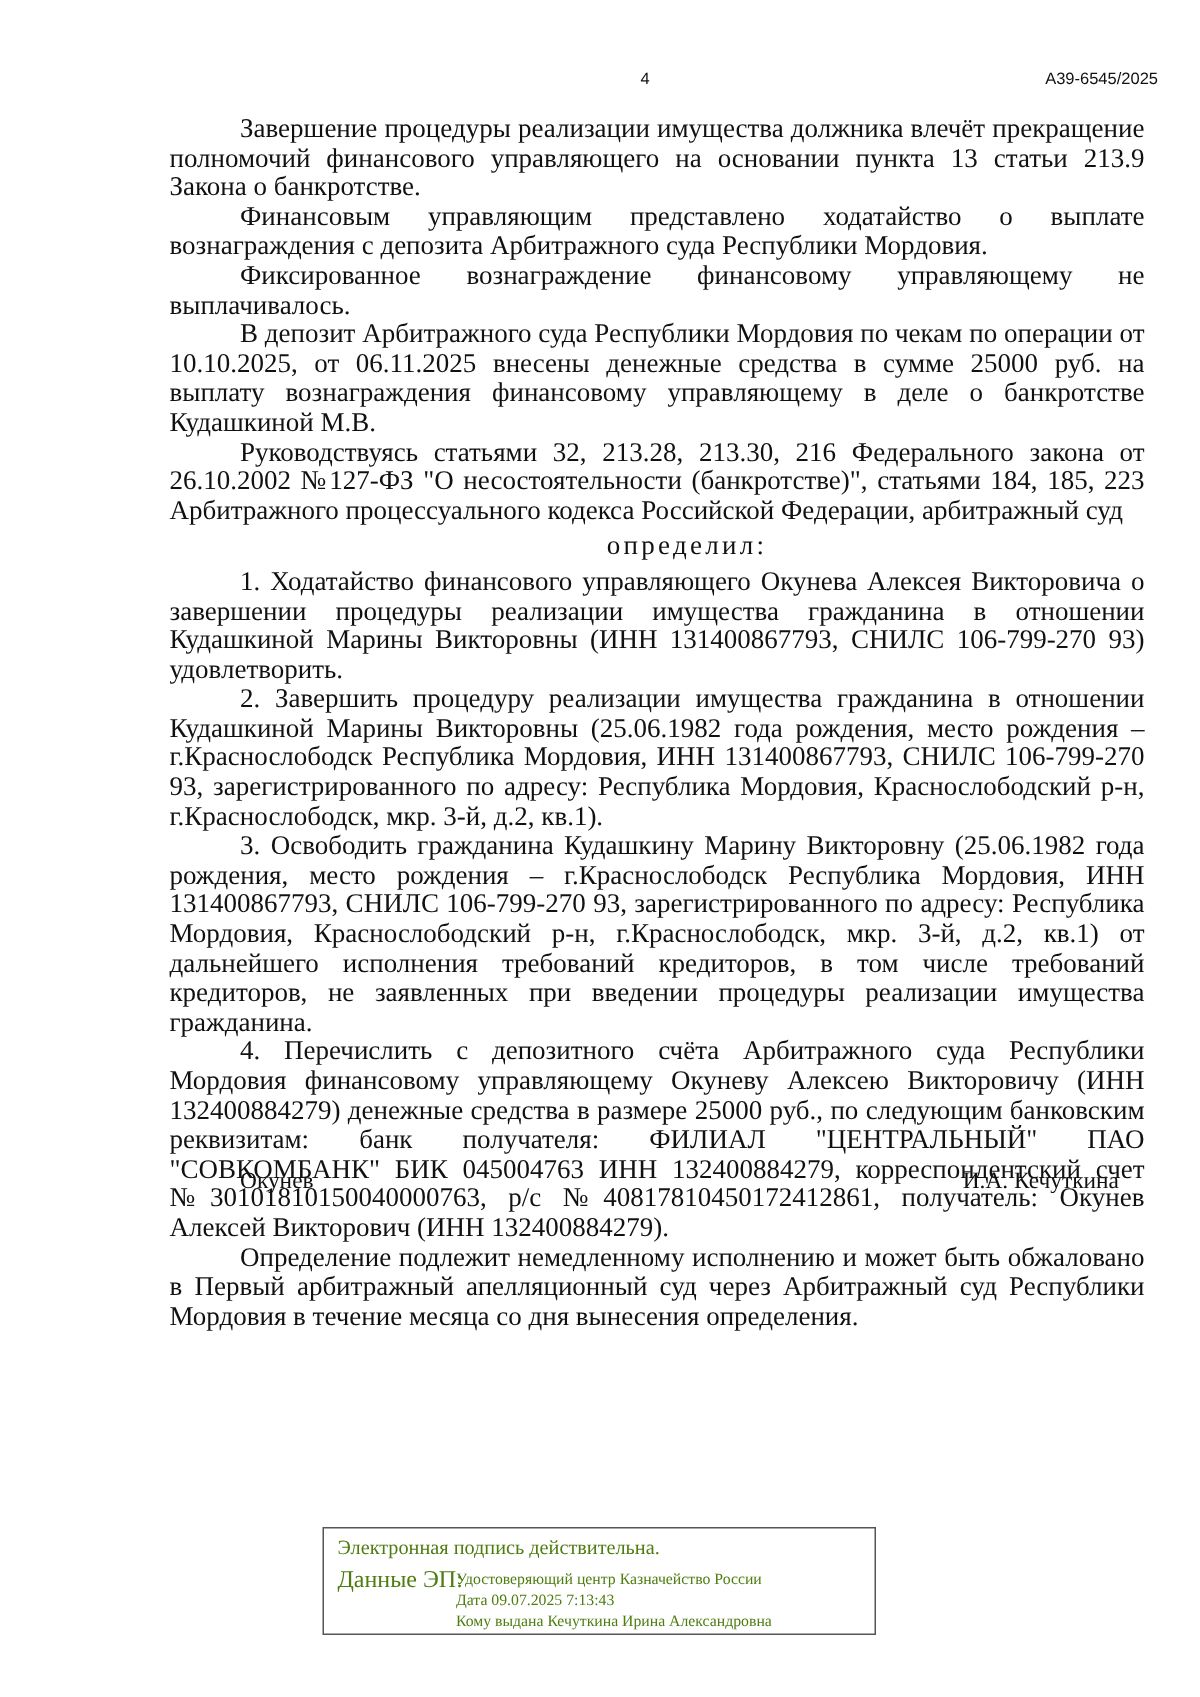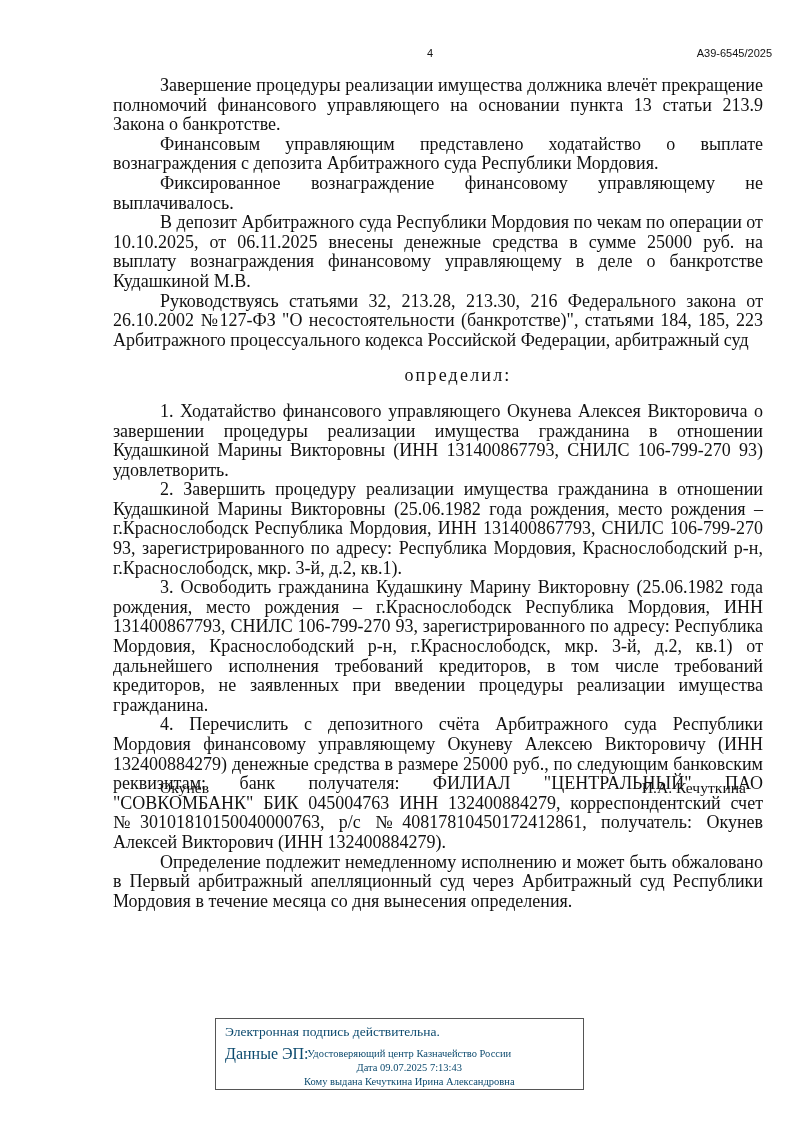--- a/index.html
+++ b/index.html
@@ -3,23 +3,23 @@
 <meta charset="utf-8">
 <style>
   html, body { margin:0; padding:0; background:#ffffff; }
   body { width:800px; height:1131px; position:relative; overflow:hidden; }
   .page { position:absolute; left:0; top:0; width:800px; height:1131px; background:#fff; }
   .hdr { position:absolute; top:47px; font-family:"Liberation Sans", sans-serif; font-size:11px; color:#111; }
   .hdr-num { left:427px; }
   .hdr-case { right:28px; }
   .body { position:absolute; left:113px; top:76px; width:650px; font-family:"Liberation Serif", serif; font-size:18px; line-height:19.6px; color:#111; }
   .p { text-align:justify; text-indent:47px; margin:0; }
-  .decree { text-align:center; letter-spacing:2.2px; margin:16px; padding-left:40px; }
+  .decree { text-align:center; letter-spacing:2.2px; margin:4px; padding-left:40px; }
   .sign-row { position:absolute; left:160px; top:779px; width:586px; font-family:"Liberation Serif", serif; font-size:15.6px; color:#111; display:flex; justify-content:space-between; }
-  .stamp { position:absolute; left:215px; top:1018px; width:367px; height:70px; border:1.3px solid #555; font-family:"Liberation Serif", serif; color:#0c4a6e;text-align:center; }
+  .stamp { position:absolute; left:215px; top:1018px; width:367px; height:70px; border:1.3px solid #555; font-family:"Liberation Serif", serif; color:#4d7c0f; }
   .stamp-valid { position:absolute; left:9px; top:5px; font-size:13.5px; }
   .stamp-label { position:absolute; left:9px; top:26px; font-size:16px; }
   .stamp-lines { position:absolute; left:88px; top:28px; font-size:10.5px; line-height:14px; }
 </style>
 </head>
 <body>
 
 <div class="page">
   <div class="hdr hdr-num">4</div>
   <div class="hdr hdr-case">А39-6545/2025</div>

